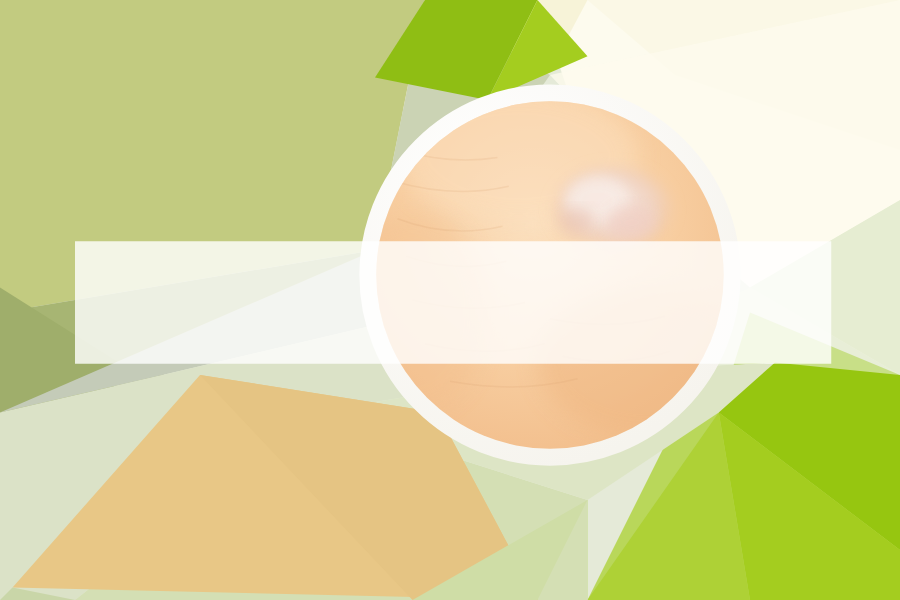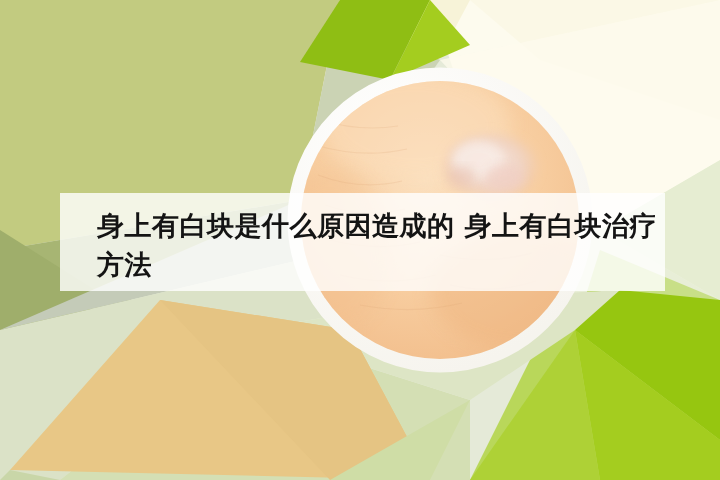--- a/index.html
+++ b/index.html
@@ -139,16 +139,15 @@
         <path d="M340 275 q50 12 96 0"></path>
         <path d="M360 305 q54 10 102 -2"></path>
         <path d="M440 255 q48 10 92 -2"></path>
         <path d="M450 285 q44 10 86 -4"></path>
       </g>
     </g>
   </svg>
 
   <div id="overlay-layer">
     <div class="text-band"></div>
-    <div class="headline">身上有白块是什么原因造成的 身上有白块治疗方法</div>
   </div>
 
 </div>
 
 </body></html>

